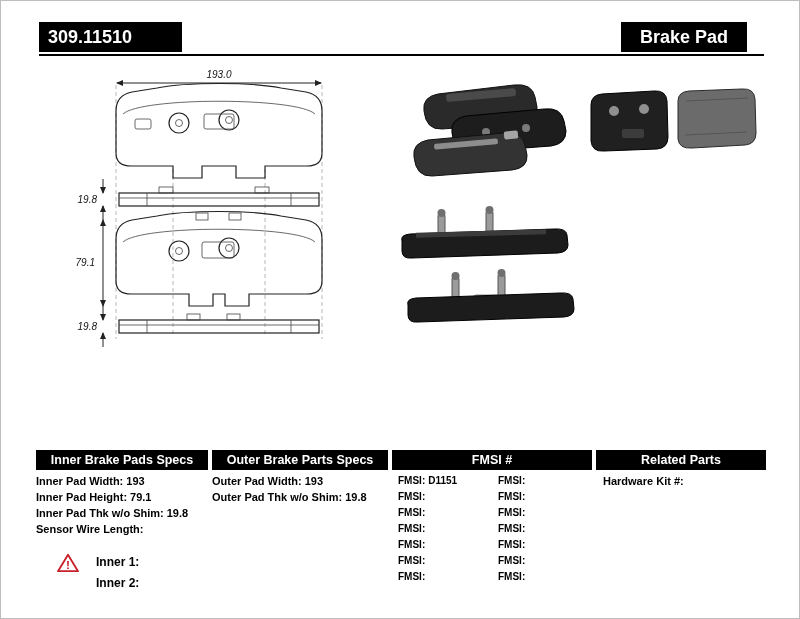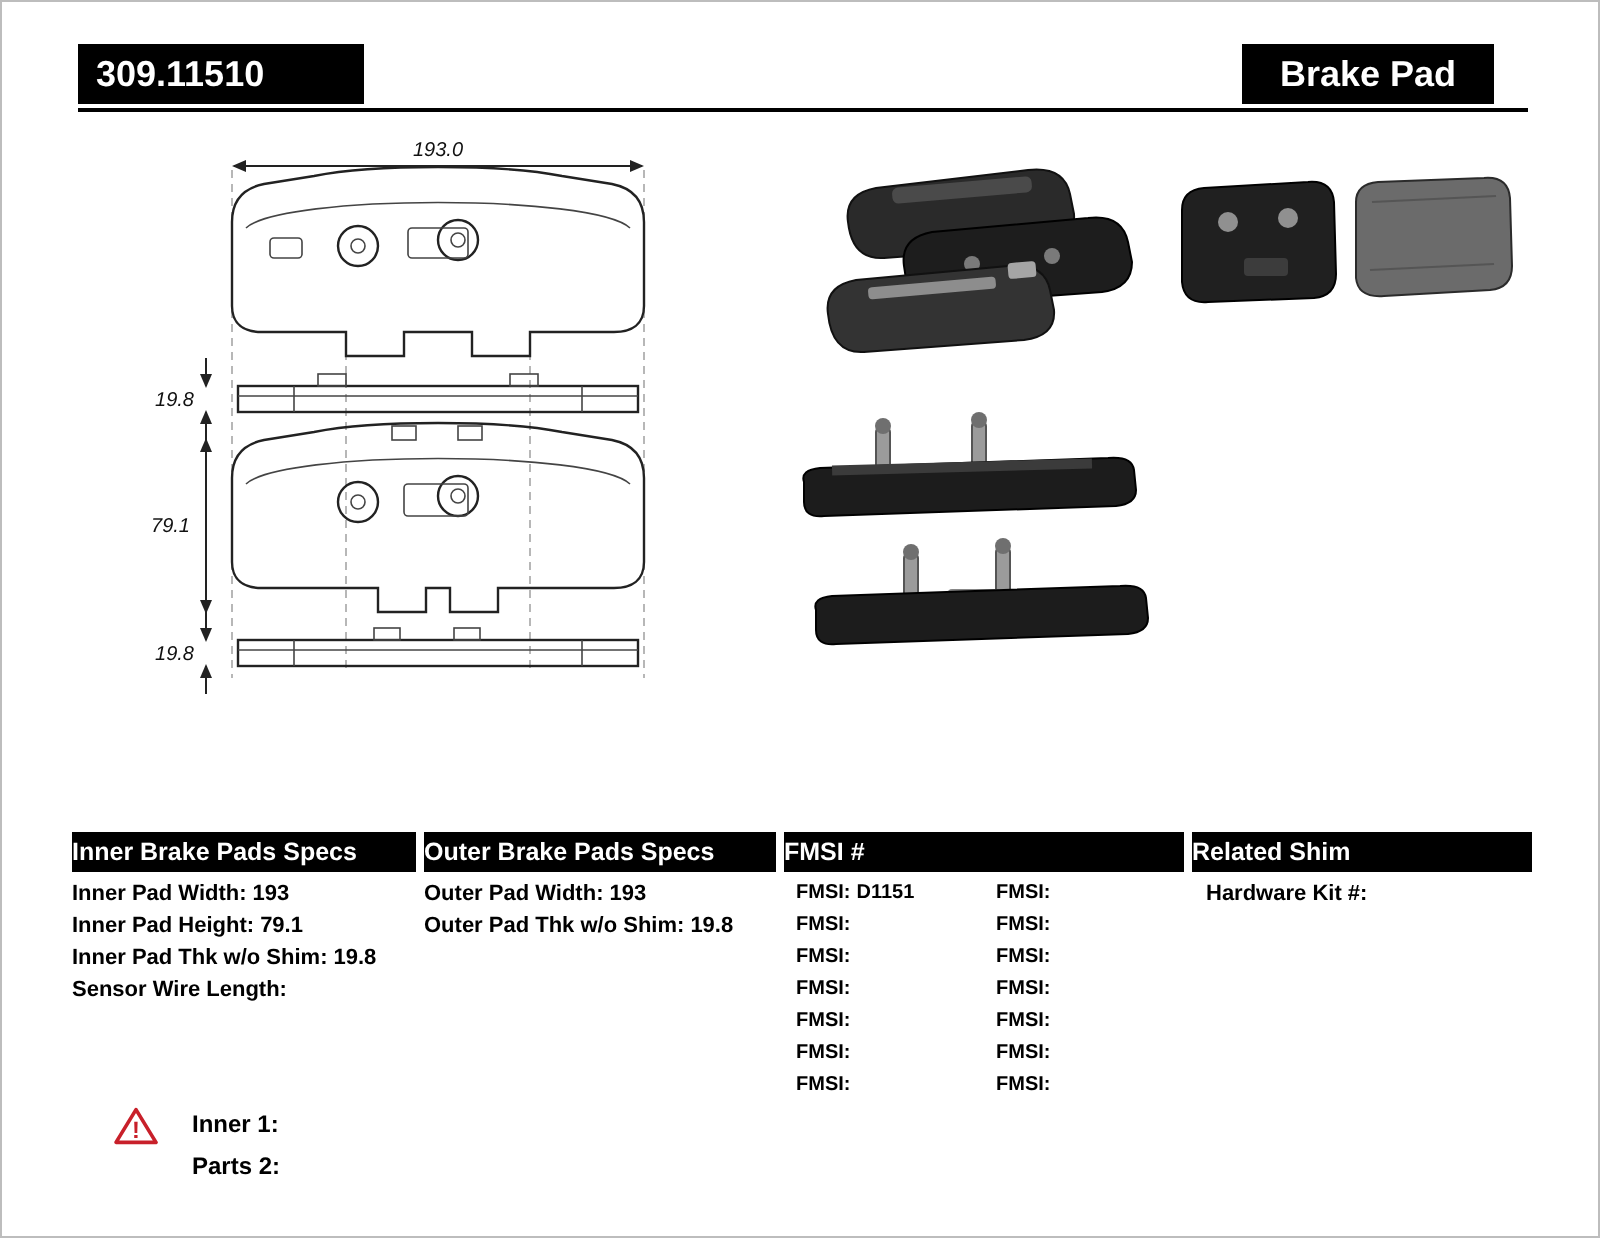--- a/index.html
+++ b/index.html
@@ -23,21 +23,21 @@
   .dln { stroke:#222; stroke-width:1; }
   .dim { font-size:10px; font-style:italic; fill:#111; font-family:"Liberation Sans", sans-serif; }
 
   
   .spec-col { position:absolute; top:415px; }
   .col-inner   { left:35px;  width:172px; }
   .col-outer   { left:211px; width:176px; }
   .col-fmsi    { left:391px; width:200px; }
   .col-related { left:595px; width:170px; }
   .spec-header { background:#000; color:#fff; font-weight:bold; font-size:12.5px;
-                 height:20px; line-height:20px; }
+                 text-align:center; height:20px; line-height:20px;margin-top:34px; }
   .spec-rows { padding-top:3px; font-size:11px; font-weight:bold; line-height:16px; color:#000; }
   .ra .spec-rows { text-align:left; padding-right:5px; }
   .col-related .spec-rows { padding-left:7px; }
   .fmsi-grid { display:grid; grid-template-columns:100px 96px; padding:3px 0 0 6px;
                font-size:10px; font-weight:bold; line-height:16px; color:#000; }
   .spec-row { white-space:nowrap; }
   .v { margin-left:3px; }
 
   
   .notes { position:absolute; left:56px; top:551px; display:flex; align-items:flex-start; }
@@ -177,21 +177,21 @@
     <div class="spec-header">Inner Brake Pads Specs</div>
     <div class="spec-rows">
       <div class="spec-row"><span>Inner Pad Width:</span><span class="v">193</span></div>
       <div class="spec-row"><span>Inner Pad Height:</span><span class="v">79.1</span></div>
       <div class="spec-row"><span>Inner Pad Thk w/o Shim:</span><span class="v">19.8</span></div>
       <div class="spec-row"><span>Sensor Wire Length:</span><span class="v"></span></div>
     </div>
   </section>
 
   <section class="spec-col col-outer ra">
-    <div class="spec-header">Outer Brake Pads Specs</div>
+    <div class="spec-header">Outer Brake Parts Specs</div>
     <div class="spec-rows">
       <div class="spec-row"><span>Outer Pad Width:</span><span class="v">193</span></div>
       <div class="spec-row"><span>Outer Pad Thk w/o Shim:</span><span class="v">19.8</span></div>
     </div>
   </section>
 
   <section class="spec-col col-fmsi">
     <div class="spec-header">FMSI #</div>
     <div class="fmsi-grid">
       <div class="spec-row"><span>FMSI:</span><span class="v">D1151</span></div>
@@ -205,30 +205,30 @@
       <div class="spec-row"><span>FMSI:</span><span class="v"></span></div>
       <div class="spec-row"><span>FMSI:</span><span class="v"></span></div>
       <div class="spec-row"><span>FMSI:</span><span class="v"></span></div>
       <div class="spec-row"><span>FMSI:</span><span class="v"></span></div>
       <div class="spec-row"><span>FMSI:</span><span class="v"></span></div>
       <div class="spec-row"><span>FMSI:</span><span class="v"></span></div>
     </div>
   </section>
 
   <section class="spec-col col-related">
-    <div class="spec-header">Related Shim</div>
+    <div class="spec-header">Related Parts</div>
     <div class="spec-rows">
       <div class="spec-row"><span>Hardware Kit #:</span><span class="v"></span></div>
     </div>
   </section>
 
   <div class="notes">
     <svg class="warn" viewBox="0 0 24 22">
       <polygon points="12,2 23,20 1,20" fill="#ffffff" stroke-width="2" stroke-linejoin="round" stroke="#c8202a"></polygon>
       <text x="12" y="17.5" text-anchor="middle" font-size="13" font-weight="bold" font-family="Liberation Sans, sans-serif" fill="#c8202a">!</text>
     </svg>
     <div class="note-lines">
       <div>Inner 1:</div>
-      <div>Parts 2:</div>
+      <div>Inner 2:</div>
     </div>
   </div>
 
 </div>
 
 </body></html>

